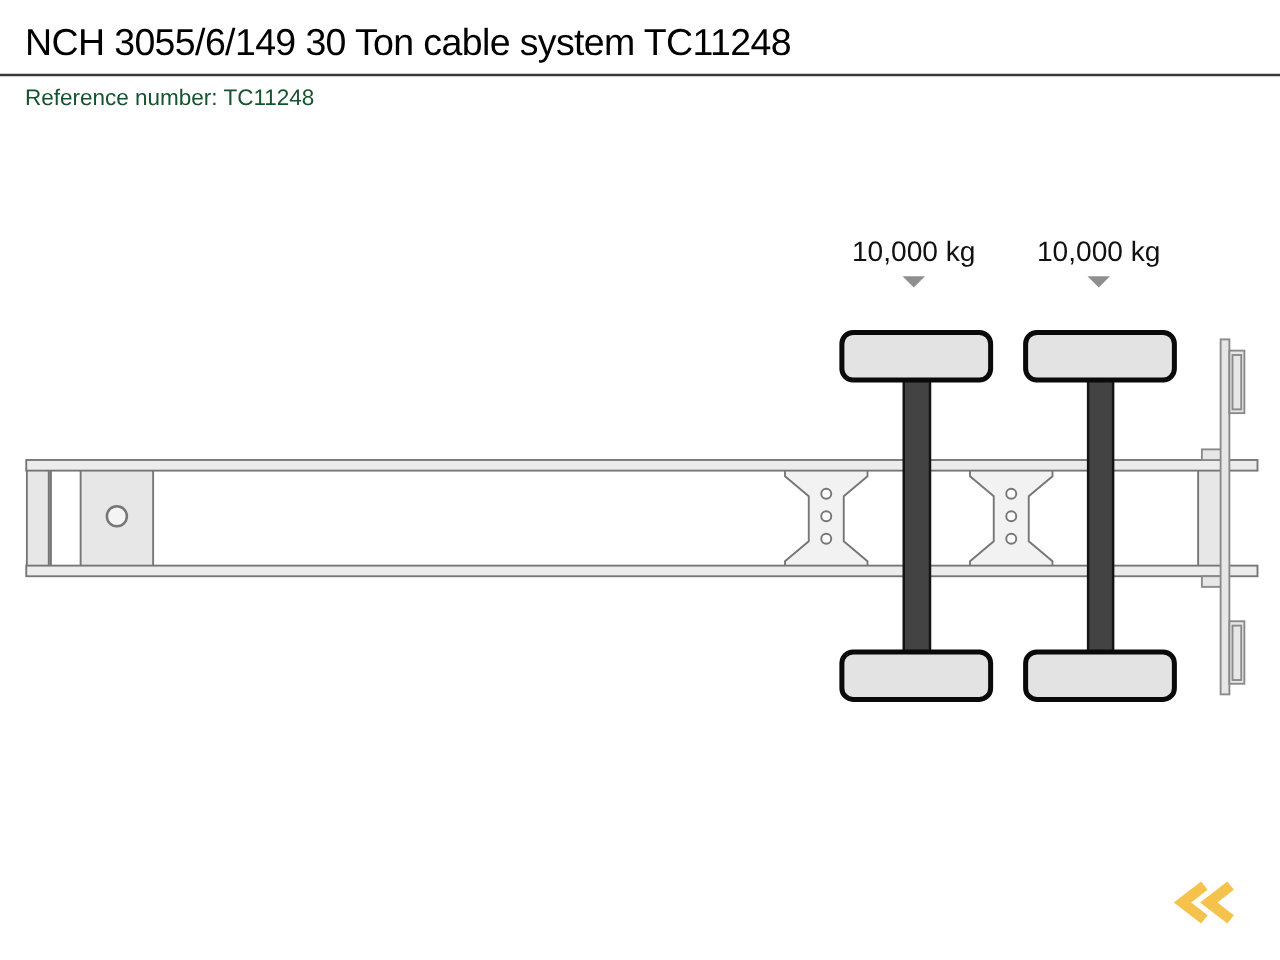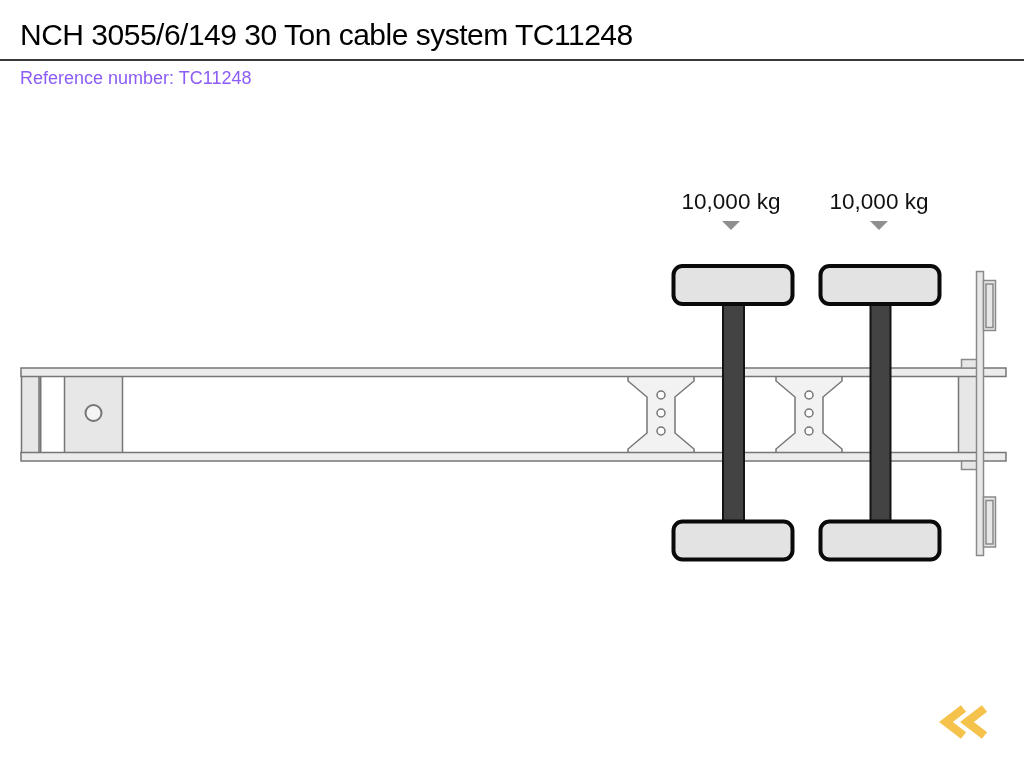--- a/index.html
+++ b/index.html
@@ -15,21 +15,21 @@
     margin:0;
     font-size:30px;font-weight:400;letter-spacing:-0.5px;
     color:#000;white-space:nowrap;
   }
   .divider{
     position:absolute;left:0;top:59px;width:1024px;height:0;
     border-top:2px solid #3a3a3a;
   }
   .reference{
     position:absolute;left:20px;top:68px;
-    font-size:18px;color:#8b5cf6;white-space:nowrap;
+    font-size:18px;color:#14532d;white-space:nowrap;
   }
   .diagram-svg{position:absolute;left:0;top:0;}
   .load-label{
     font-family:"Liberation Sans", sans-serif;
     font-size:22.5px;fill:#111;
   }
 </style>
 </head>
 <body>
 

